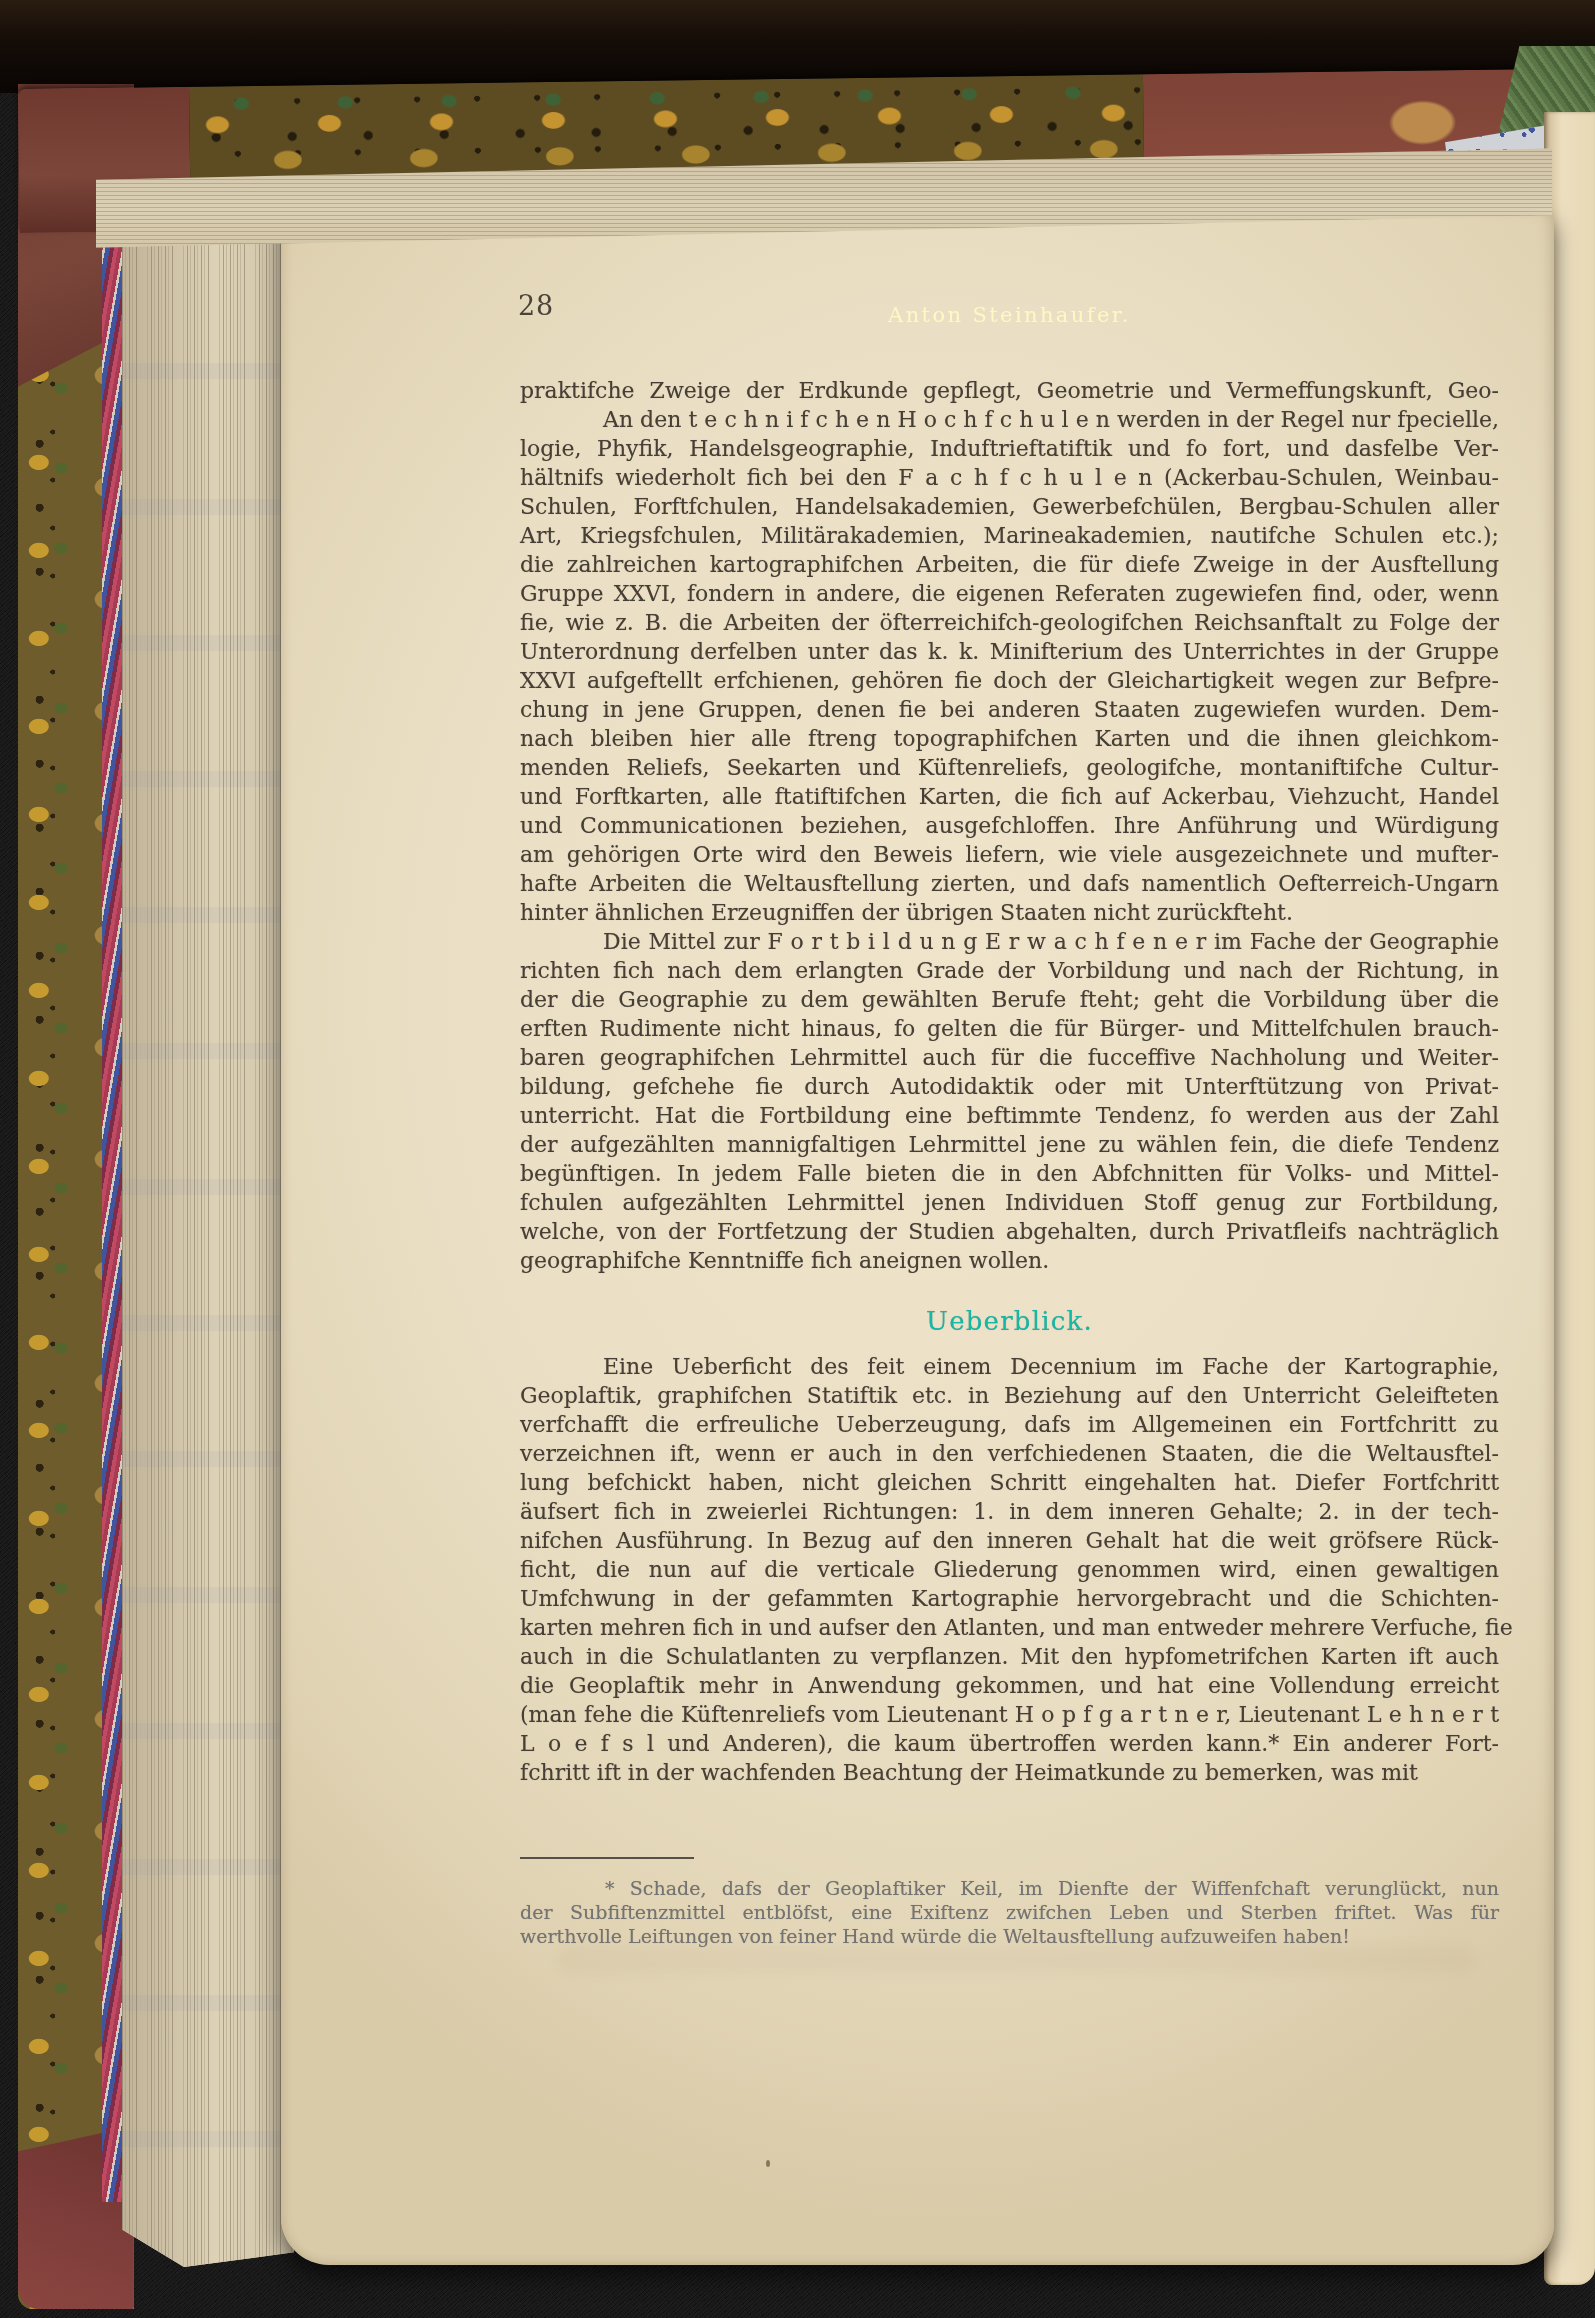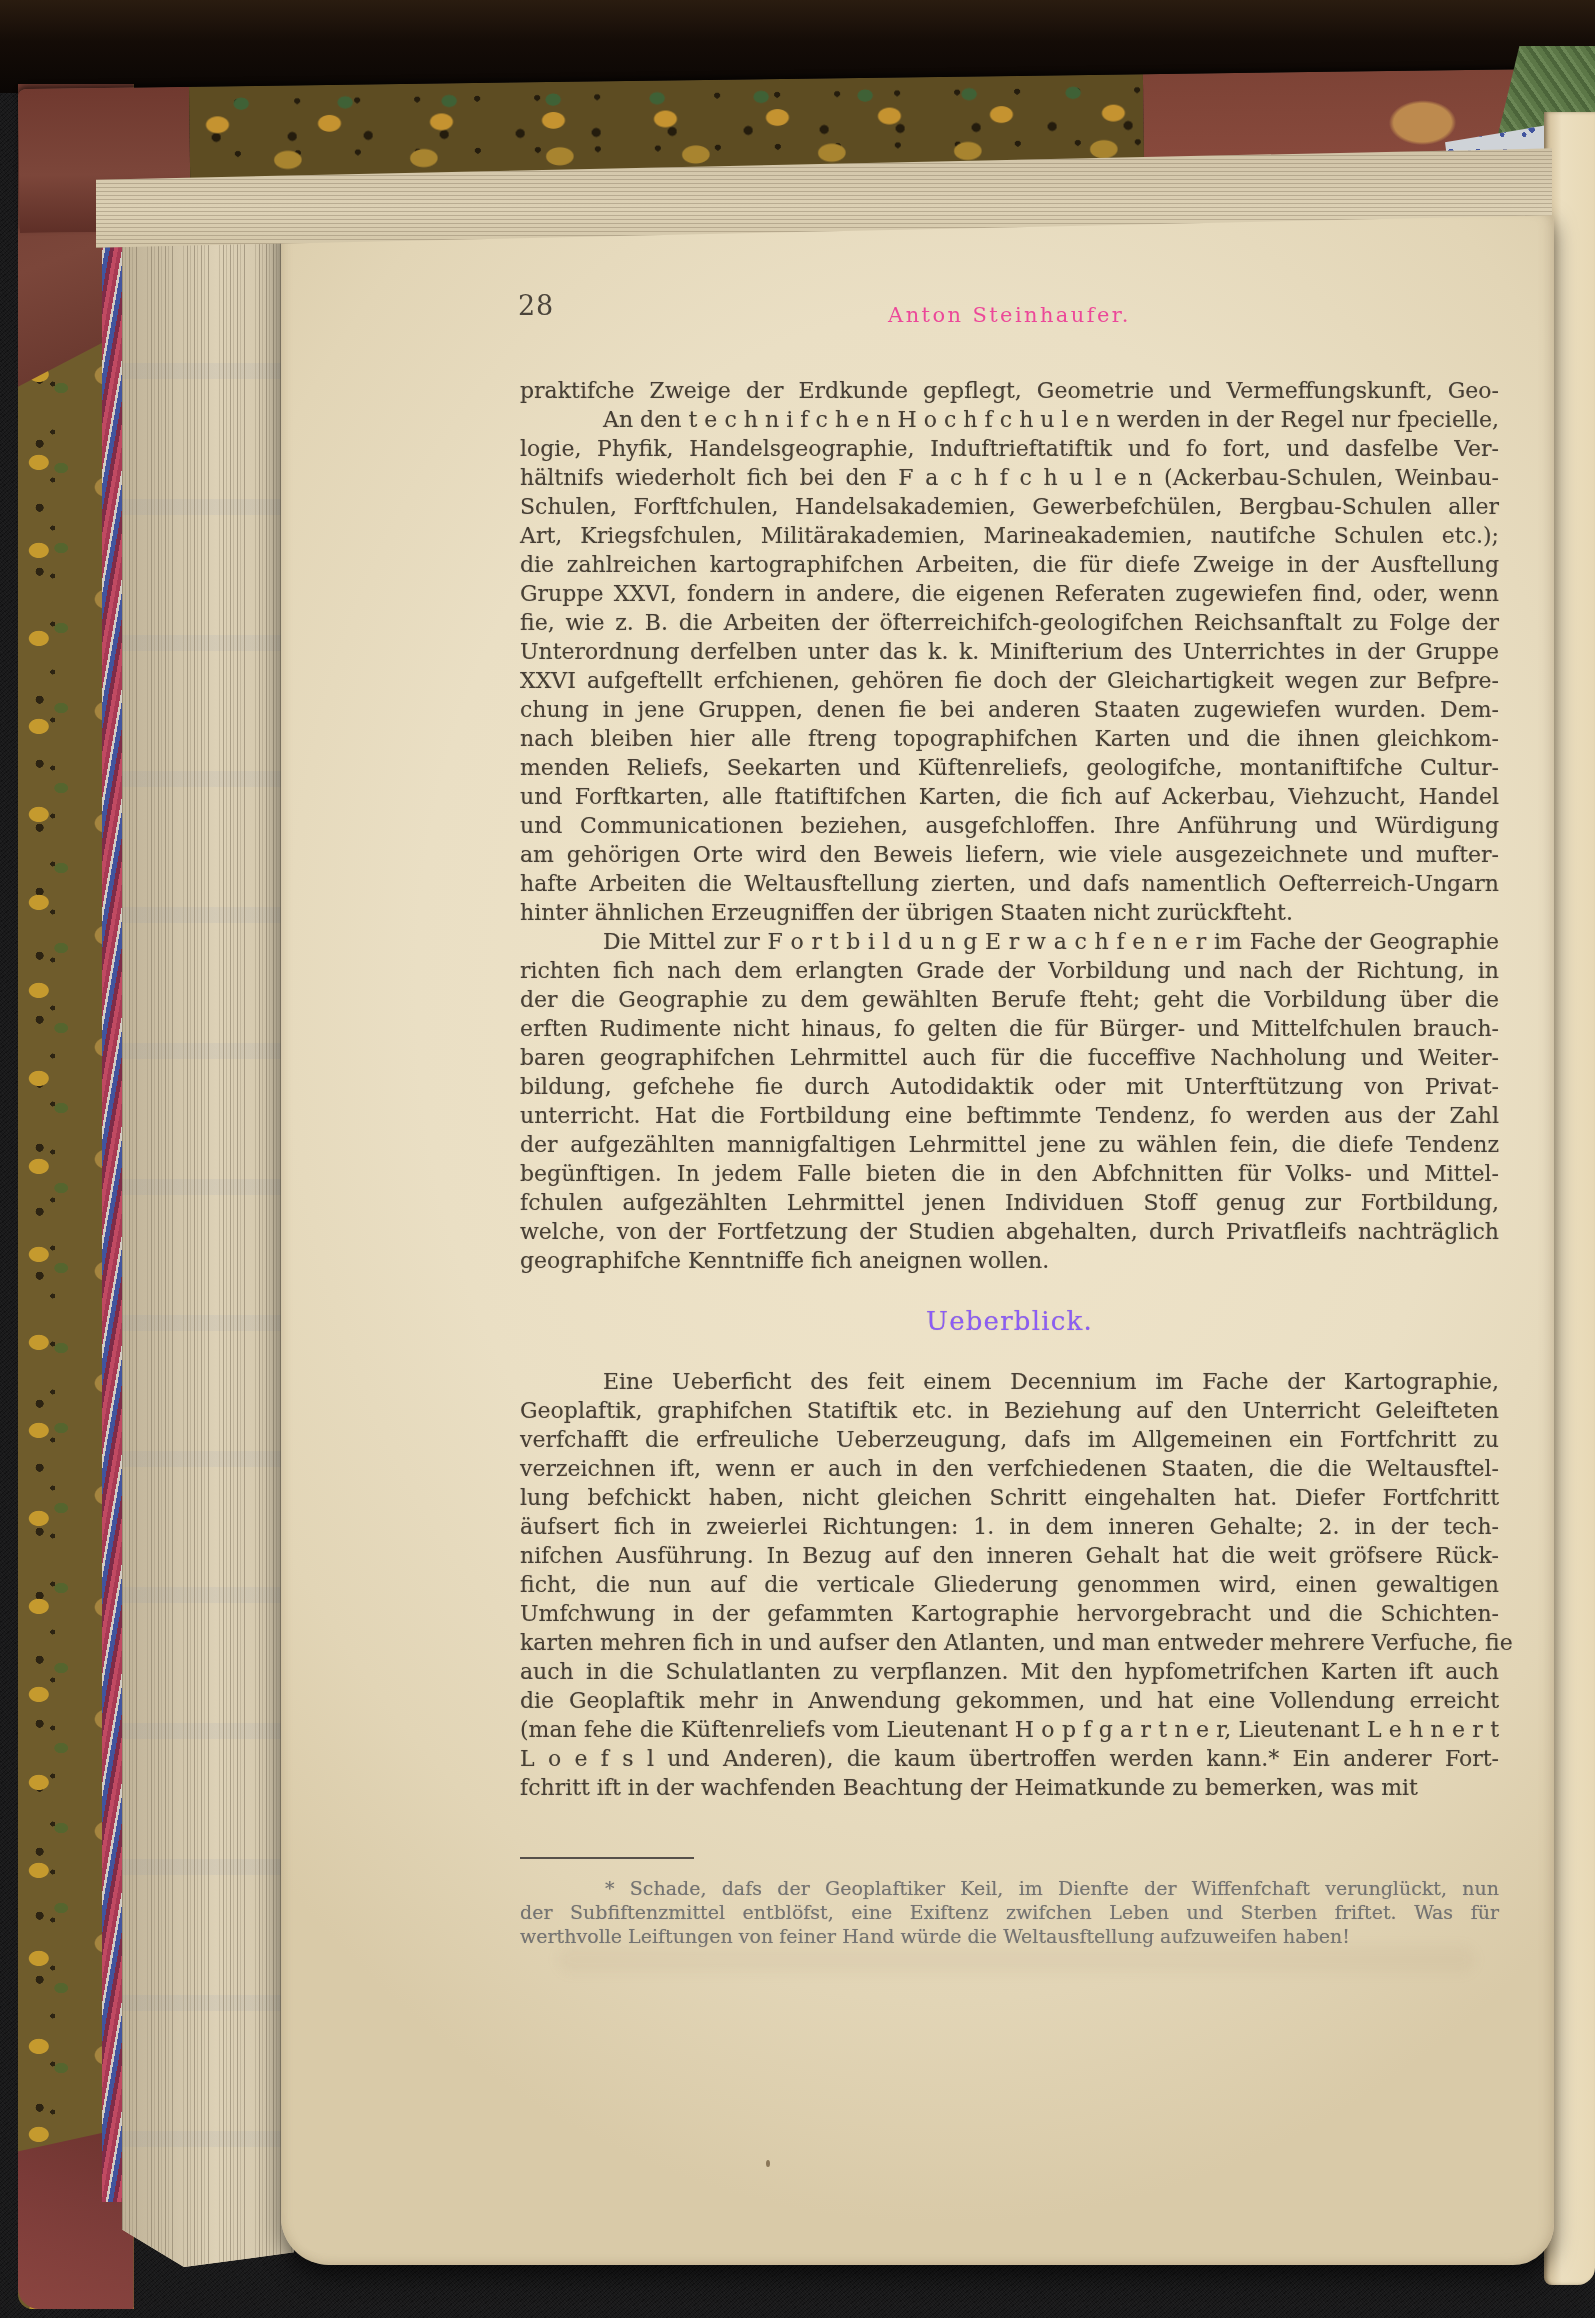--- a/index.html
+++ b/index.html
@@ -89,29 +89,29 @@
     box-shadow:inset 2.4px 0 3.2px rgba(80,60,35,0.45);}
   .speck{left:766px;top:2160px;width:4px;height:7.2px;border-radius:50%;
     background:rgba(96,74,44,0.65);z-index:8;}
   .smudge{left:558px;top:1946px;width:917px;height:27px;z-index:7;
     background:rgba(150,130,95,0.07);filter:blur(5.6px);border-radius:14.4px;}
 
   
   .text-layer{z-index:10;color:#473f35;}
   .pagenum{left:518px;top:290px;font-size:27px;letter-spacing:0.8px;color:#4b443b;}
   .runhead-wrap{left:520px;top:303px;width:979px;text-align:center;}
-  .runhead{font-size:21px;letter-spacing:2.4px;color:#ec4899;}
+  .runhead{font-size:21px;letter-spacing:2.4px;color:#fef9c3;}
   #text-flow{left:520px;top:376px;width:979px;font-size:22px;line-height:29px;
     text-shadow:0 0 0.8px rgba(76,66,54,0.4);}
   .line{display:block;height:29px;white-space:nowrap;text-align:justify;}
   .line.jl{text-align-last:justify;}
   .line.last{text-align-last:left;}
   .line.first-indent{text-indent:83px;}
-  .sect-heading{display:block;font-size:26px;line-height:33px;margin-top:30px;margin-bottom:29px;
-    text-align:center;letter-spacing:1.2px;color:#8b5cf6;}
+  .sect-heading{display:block;font-size:26px;line-height:33px;margin-top:30px;margin-bottom:14px;
+    text-align:center;letter-spacing:1.2px;color:#14b8a6;}
   .footnote{left:520px;top:1857px;width:979px;font-size:19px;line-height:24px;
     color:#737373;text-shadow:0 0 0.8px rgba(76,66,54,0.35);}
   .fnrule{width:174px;height:2.4px;background:#56504a;margin-bottom:17px;}
   .fn-line{display:block;height:24px;white-space:nowrap;text-align:justify;}
   .fn-line.jl{text-align-last:justify;}
   .fn-line.last{text-align-last:left;}
   .fn-line.first-indent{text-indent:85px;}
 </style>
 </head>
 <body>

